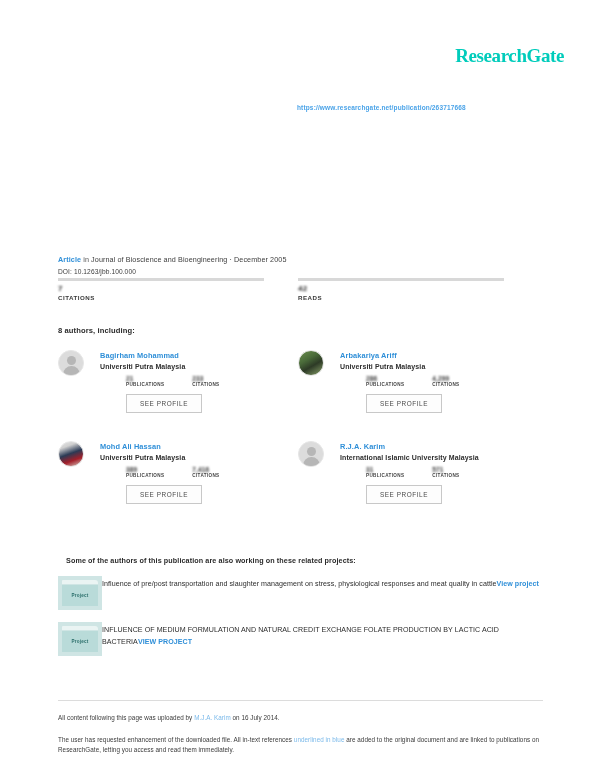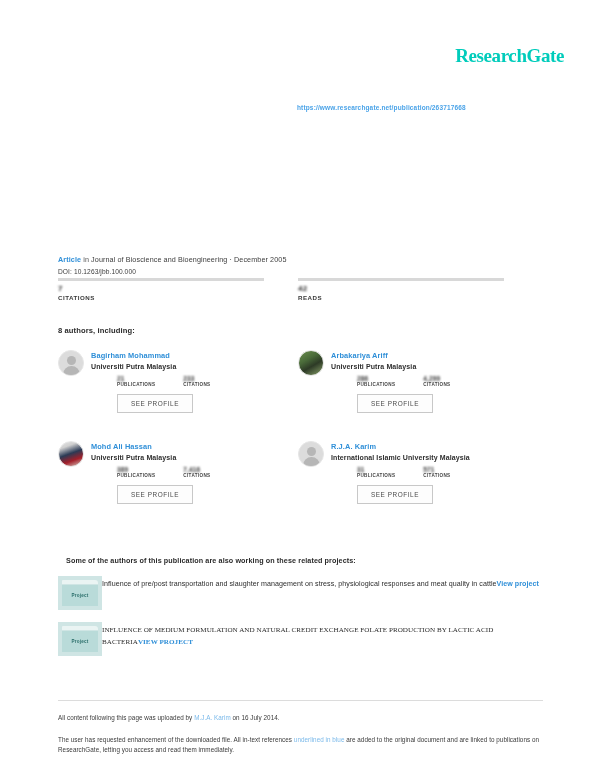--- a/index.html
+++ b/index.html
@@ -101,21 +101,21 @@
     letter-spacing: 0.1px;
   }
   .authors-grid {
     position: absolute;
     left: 58px; top: 350px;
     width: 482px;
     display: grid;
     grid-template-columns: 240px 240px;
     row-gap: 28px;
   }
-  .author { display: flex; gap: 7px; }
+  .author { display: flex; gap: 16px; }
   .avatar {
     width: 26px; height: 26px;
     border-radius: 50%;
     flex: 0 0 26px;
     background: #dcdcdc;
     position: relative;
     overflow: hidden;
     border: 1px solid #e6e6e6;
   }
   .avatar.ph::before {
@@ -247,21 +247,21 @@
     letter-spacing: 0.2px;
   }
   .proj-text {
     padding-top: 3px;
     font-size: 7.1px;
     line-height: 1.65;
     color: #2b2b2b;
     filter: blur(0.5px);
     letter-spacing: 0.05px;
   }
-  .proj-text.caps { text-transform: uppercase; font-family: Liberation Serif, serif; }
+  .proj-text.caps { text-transform: uppercase; }
   .view-project {
     color: #2f8fd8;
     font-weight: bold;
   }
 
   
   .footer-rule {
     position: absolute;
     left: 58px; top: 700px;
     width: 485px; height: 1px;

